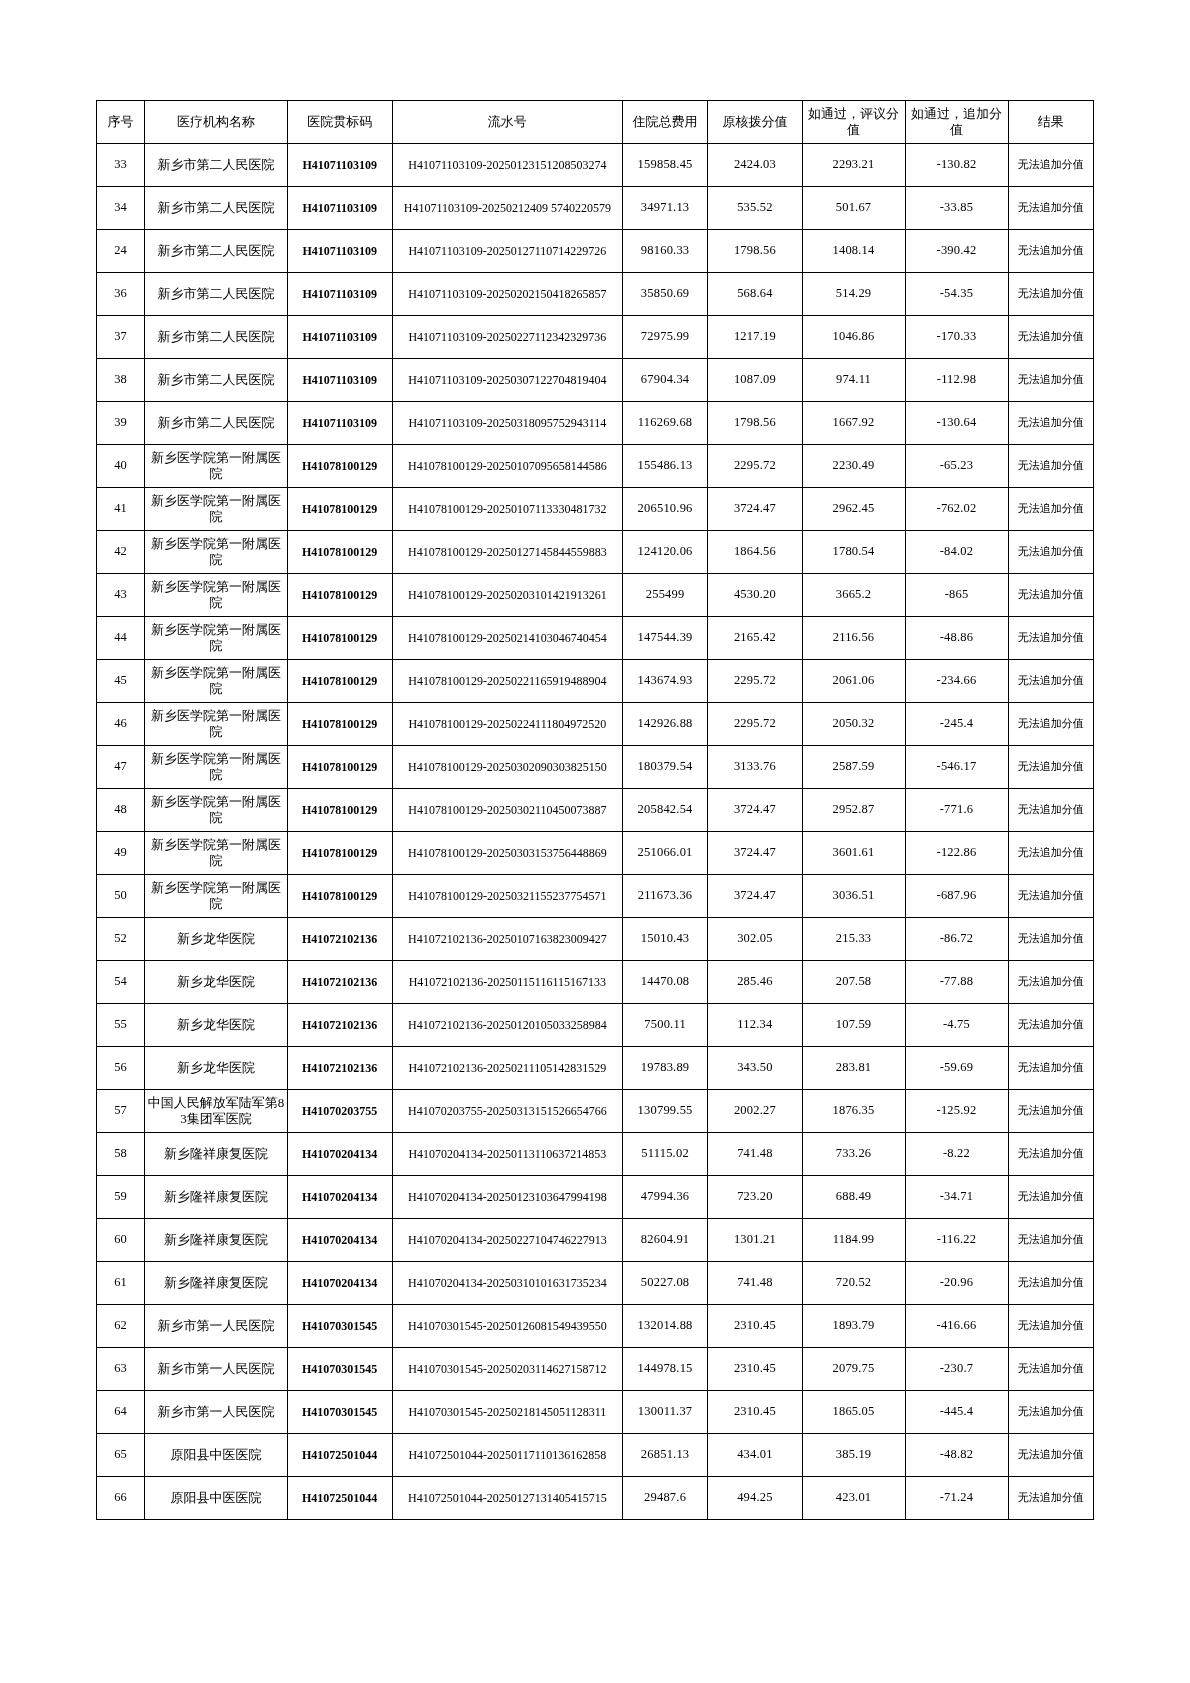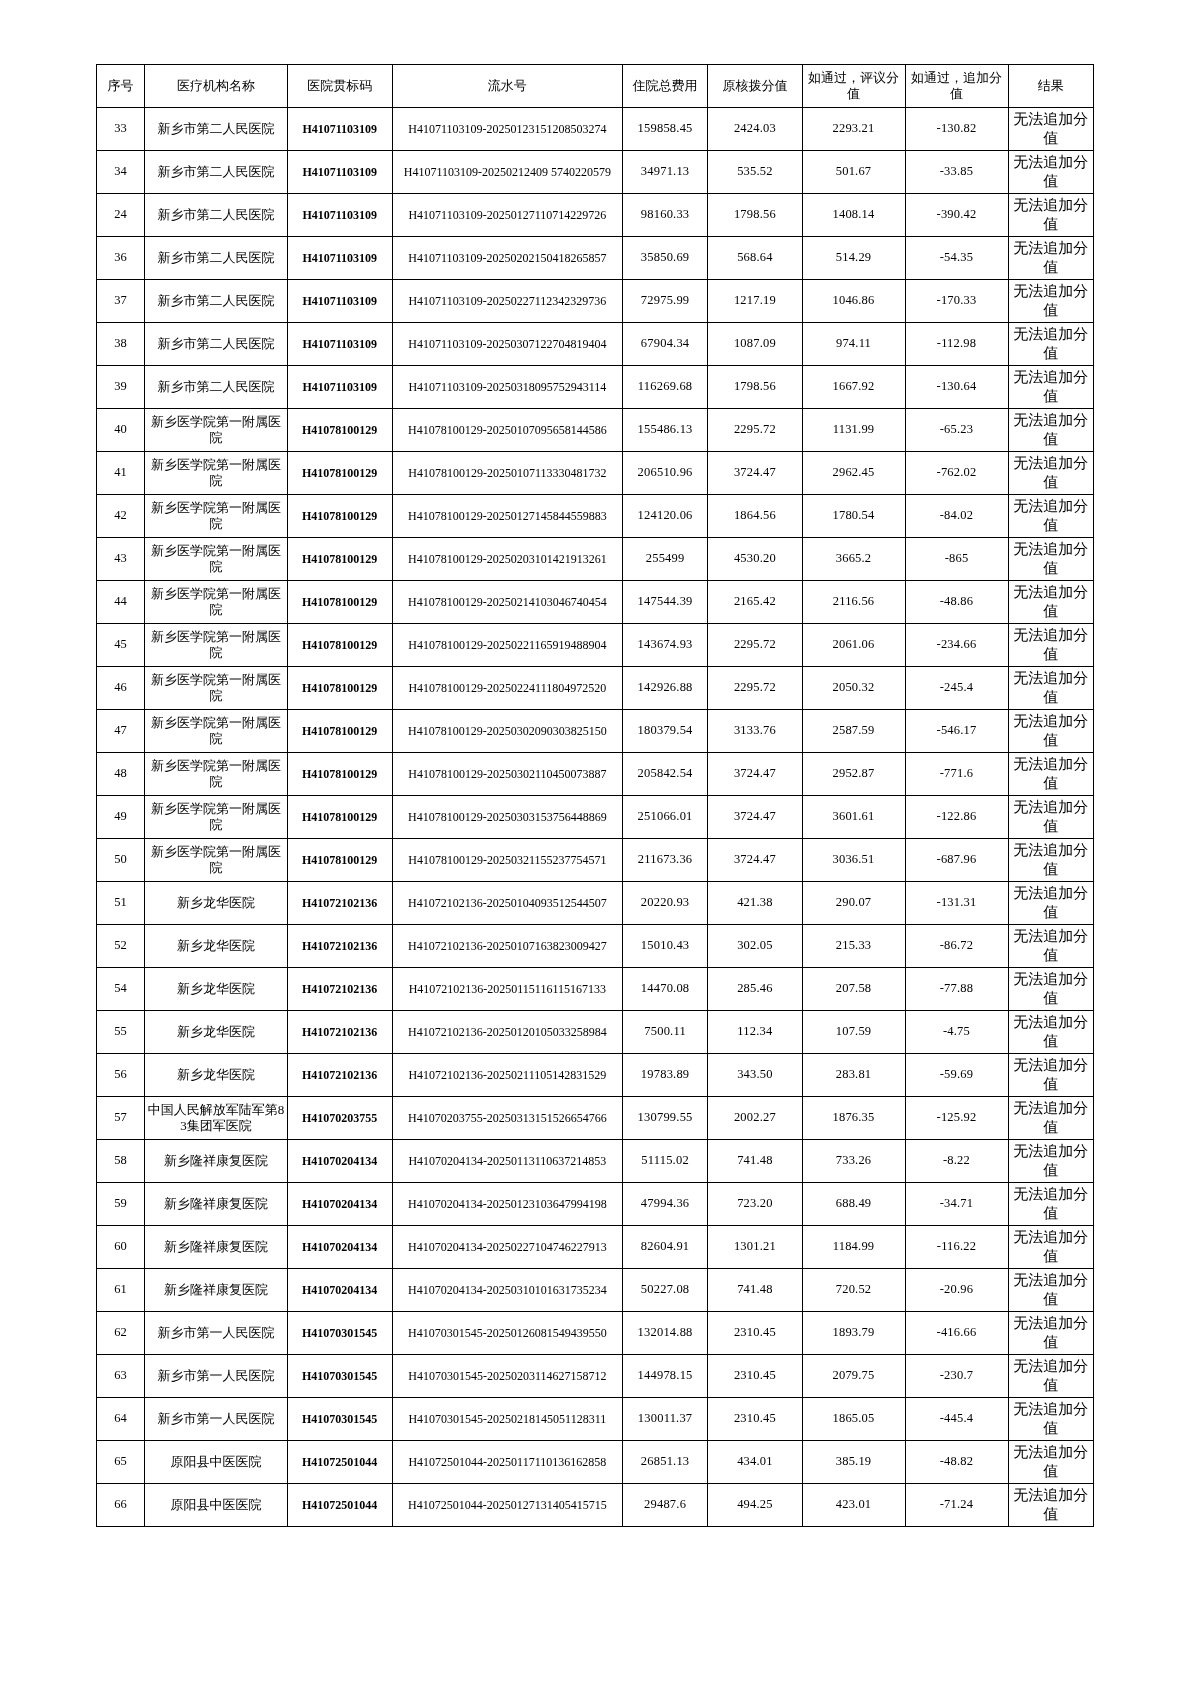--- a/index.html
+++ b/index.html
@@ -11,21 +11,21 @@
     width: 1190px;
     height: 1683px;
     font-family: "Liberation Serif", serif;
     color: #000000;
   }
   .page {
     position: relative;
     width: 1190px;
     height: 1683px;
     box-sizing: border-box;
-    padding: 64px 96px 0 96px;
+    padding: 100px 96px 0 96px;
   }
   table.report {
     border-collapse: collapse;
     width: 100%;
     table-layout: fixed;
     font-size: 12.5px;
   }
   table.report th,
   table.report td {
     border: 1px solid #000000;
@@ -49,21 +49,21 @@
   .col-flow   { width: 210px; }
   .col-fee    { width: 78px; }
   .col-orig   { width: 86px; }
   .col-eval   { width: 94px; }
   .col-add    { width: 94px; }
   .col-result { width: 78px; }
   .num { font-family: "Liberation Serif", serif; letter-spacing: 0.2px; }
   .flow { font-size: 12px; line-height: 1.2; margin-left: 43px; }
   .code { font-size: 12px; line-height: 1.2; font-weight: bold; }
   .org  { font-size: 13px; line-height: 1.25; }
-  .result { font-size: 15px; line-height: 1.2; }
+  .result { font-size: 11px; line-height: 1.2; }
 </style>
 </head>
 <body>
 
 <div class="page">
   <table class="report">
     <colgroup>
       <col class="col-seq">
       <col class="col-org">
       <col class="col-code">
@@ -165,21 +165,21 @@
           <td class="num">-130.64</td>
           <td class="result">无法追加分值</td>
         </tr>
         <tr>
           <td class="num">40</td>
           <td class="org">新乡医学院第一附属医院</td>
           <td class="code">H41078100129</td>
           <td class="flow">H41078100129-20250107095658144586</td>
           <td class="num">155486.13</td>
           <td class="num">2295.72</td>
-          <td class="num">1131.99</td>
+          <td class="num">2230.49</td>
           <td class="num">-65.23</td>
           <td class="result">无法追加分值</td>
         </tr>
         <tr>
           <td class="num">41</td>
           <td class="org">新乡医学院第一附属医院</td>
           <td class="code">H41078100129</td>
           <td class="flow">H41078100129-20250107113330481732</td>
           <td class="num">206510.96</td>
           <td class="num">3724.47</td>
@@ -277,31 +277,20 @@
         </tr>
         <tr>
           <td class="num">50</td>
           <td class="org">新乡医学院第一附属医院</td>
           <td class="code">H41078100129</td>
           <td class="flow">H41078100129-20250321155237754571</td>
           <td class="num">211673.36</td>
           <td class="num">3724.47</td>
           <td class="num">3036.51</td>
           <td class="num">-687.96</td>
-          <td class="result">无法追加分值</td>
-        </tr>
-        <tr>
-          <td class="num">51</td>
-          <td class="org">新乡龙华医院</td>
-          <td class="code">H41072102136</td>
-          <td class="flow">H41072102136-20250104093512544507</td>
-          <td class="num">20220.93</td>
-          <td class="num">421.38</td>
-          <td class="num">290.07</td>
-          <td class="num">-131.31</td>
           <td class="result">无法追加分值</td>
         </tr>
         <tr>
           <td class="num">52</td>
           <td class="org">新乡龙华医院</td>
           <td class="code">H41072102136</td>
           <td class="flow">H41072102136-20250107163823009427</td>
           <td class="num">15010.43</td>
           <td class="num">302.05</td>
           <td class="num">215.33</td>

